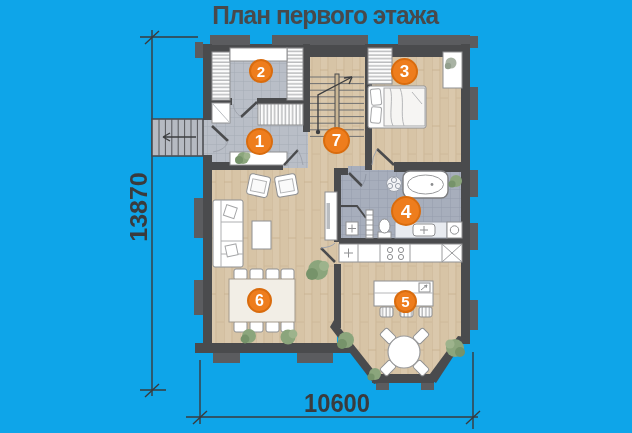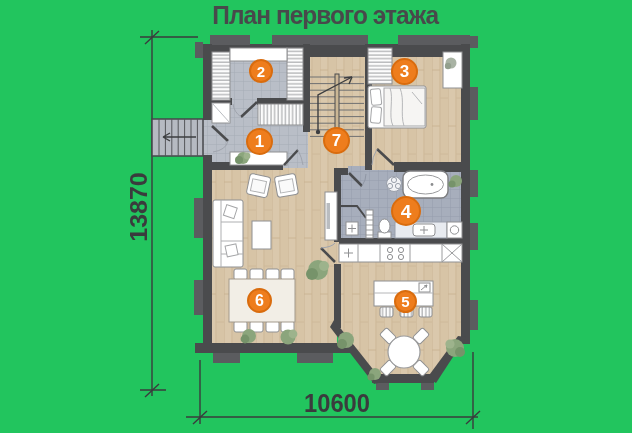--- a/index.html
+++ b/index.html
@@ -1,16 +1,16 @@
 <!DOCTYPE html>
 <html><head>
 <meta charset="utf-8">
 <style>
   html,body{margin:0;padding:0;background:#fff;}
-  .stage{position:relative;width:632px;height:433px;background:#22c55e;overflow:hidden;
+  .stage{position:relative;width:632px;height:433px;background:#0ea5e9;overflow:hidden;
          font-family:"Liberation Sans",sans-serif;}
   .title{position:absolute;top:0px;left:0;width:692px;text-align:center;
          font-size:26px;font-weight:bold;color:#48494b;letter-spacing:-1px;
          transform:scaleX(.94);transform-origin:left top;}
   .dim{position:absolute;color:#3a3b3d;font-size:25px;font-weight:bold;letter-spacing:0px;}
   .dim-h{left:237px;top:389px;width:200px;text-align:center;transform:scaleX(.95);}
   .dim-v{left:92px;top:194px;width:90px;height:26px;text-align:center;transform:rotate(-90deg) scaleY(.95);}
   .badge{position:absolute;border-radius:50%;background:#ee7d1d;border:2px solid #d96c0e;
          color:#fff;font-weight:bold;display:flex;align-items:center;justify-content:center;
          box-sizing:border-box;font-size:17px;line-height:1;}

